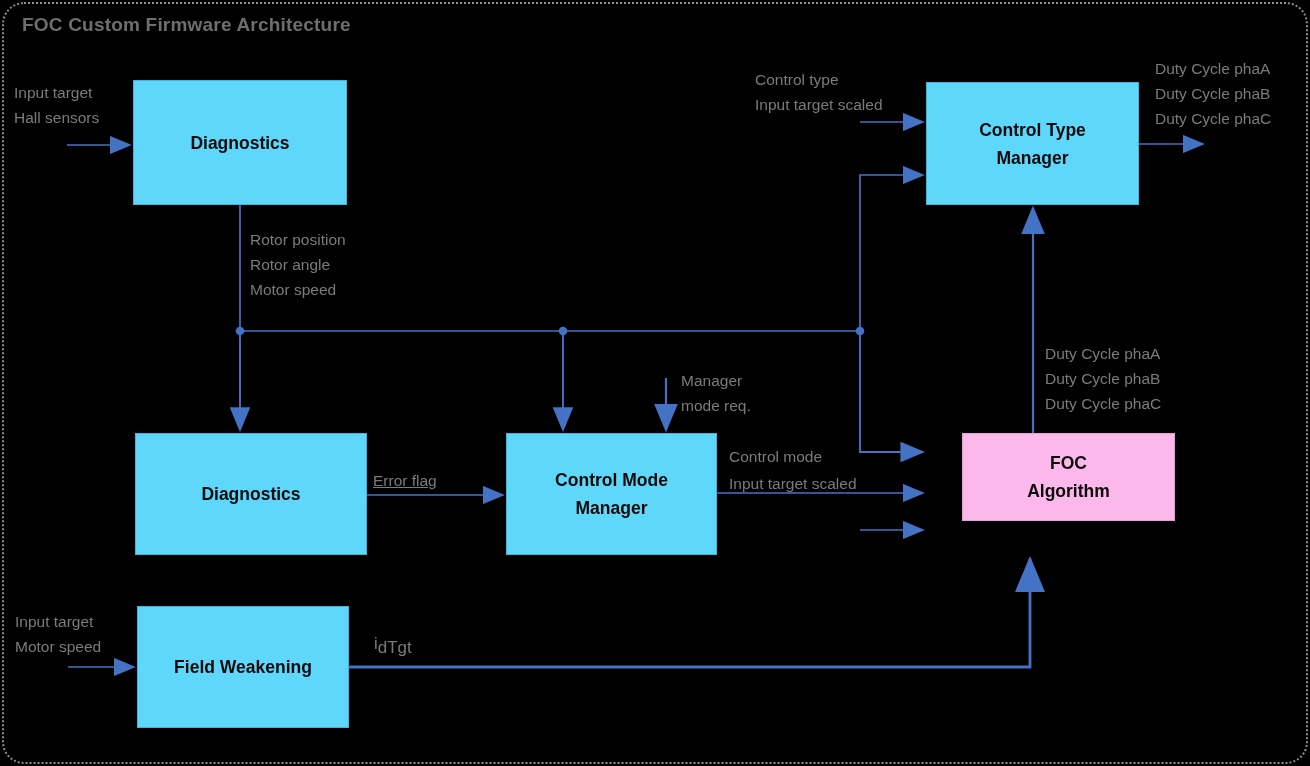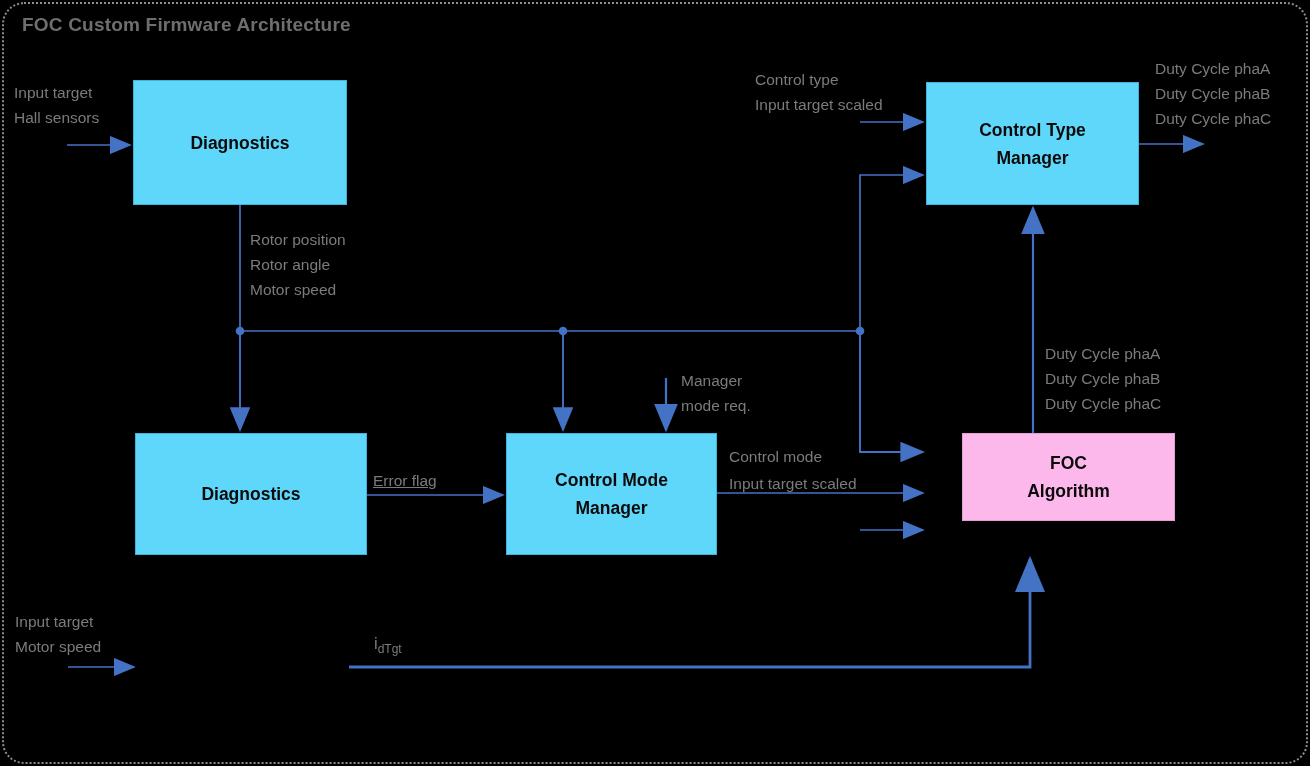--- a/index.html
+++ b/index.html
@@ -21,21 +21,21 @@
     color:#0a0a0a;white-space:pre-line;box-sizing:border-box;
   }
   .cyan{background:#5FD7FA;border:1px solid #3fb4de;}
   .pink{background:#FDB8EB;border:1px solid #e2a0d4;}
   .lbl{
     position:absolute;color:#7b7b7b;font-size:15.5px;line-height:25px;
     white-space:pre-line;
   }
   .lbl.tight{line-height:27px;}
   svg{position:absolute;left:0;top:0;}
-  sub.sx{font-size:12px;}
+  sub.sx{font-size:17px;}
 </style>
 </head>
 <body>
 
 <div id="stage">
 
   <svg width="1310" height="766" viewBox="0 0 1310 766">
     <defs>
       <marker id="ah" viewBox="0 0 12 10" refX="11" refY="5" markerWidth="13" markerHeight="11" orient="auto-start-reverse">
         <path d="M0,0 L12,5 L0,10 Z" fill="#4472C4"></path>
@@ -69,20 +69,21 @@
   <div class="title">FOC Custom Firmware Architecture</div>
 
   <div class="bx cyan" style="left:133px;top:80px;width:214px;height:125px;">Diagnostics</div>
   <div class="bx cyan" style="left:926px;top:82px;width:213px;height:123px;">Control Type
 Manager</div>
   <div class="bx cyan" style="left:135px;top:433px;width:232px;height:122px;">Diagnostics</div>
   <div class="bx cyan" style="left:506px;top:433px;width:211px;height:122px;">Control Mode
 Manager</div>
   <div class="bx pink" style="left:926px;top:433px;width:213px;height:88px;margin-left:36px;">FOC
 Algorithm</div>
+  <div class="bx cyan" style="left:137px;top:606px;width:212px;height:122px;">Field Weakening</div>
 
   <div class="lbl" style="left:14px;top:80px;">Input target
 Hall sensors</div>
   <div class="lbl" style="left:250px;top:227px;">Rotor position
 Rotor angle
 Motor speed</div>
   <div class="lbl" style="left:755px;top:67px;">Control type
 Input target scaled</div>
   <div class="lbl" style="left:1155px;top:56px;">Duty Cycle phaA
 Duty Cycle phaB

